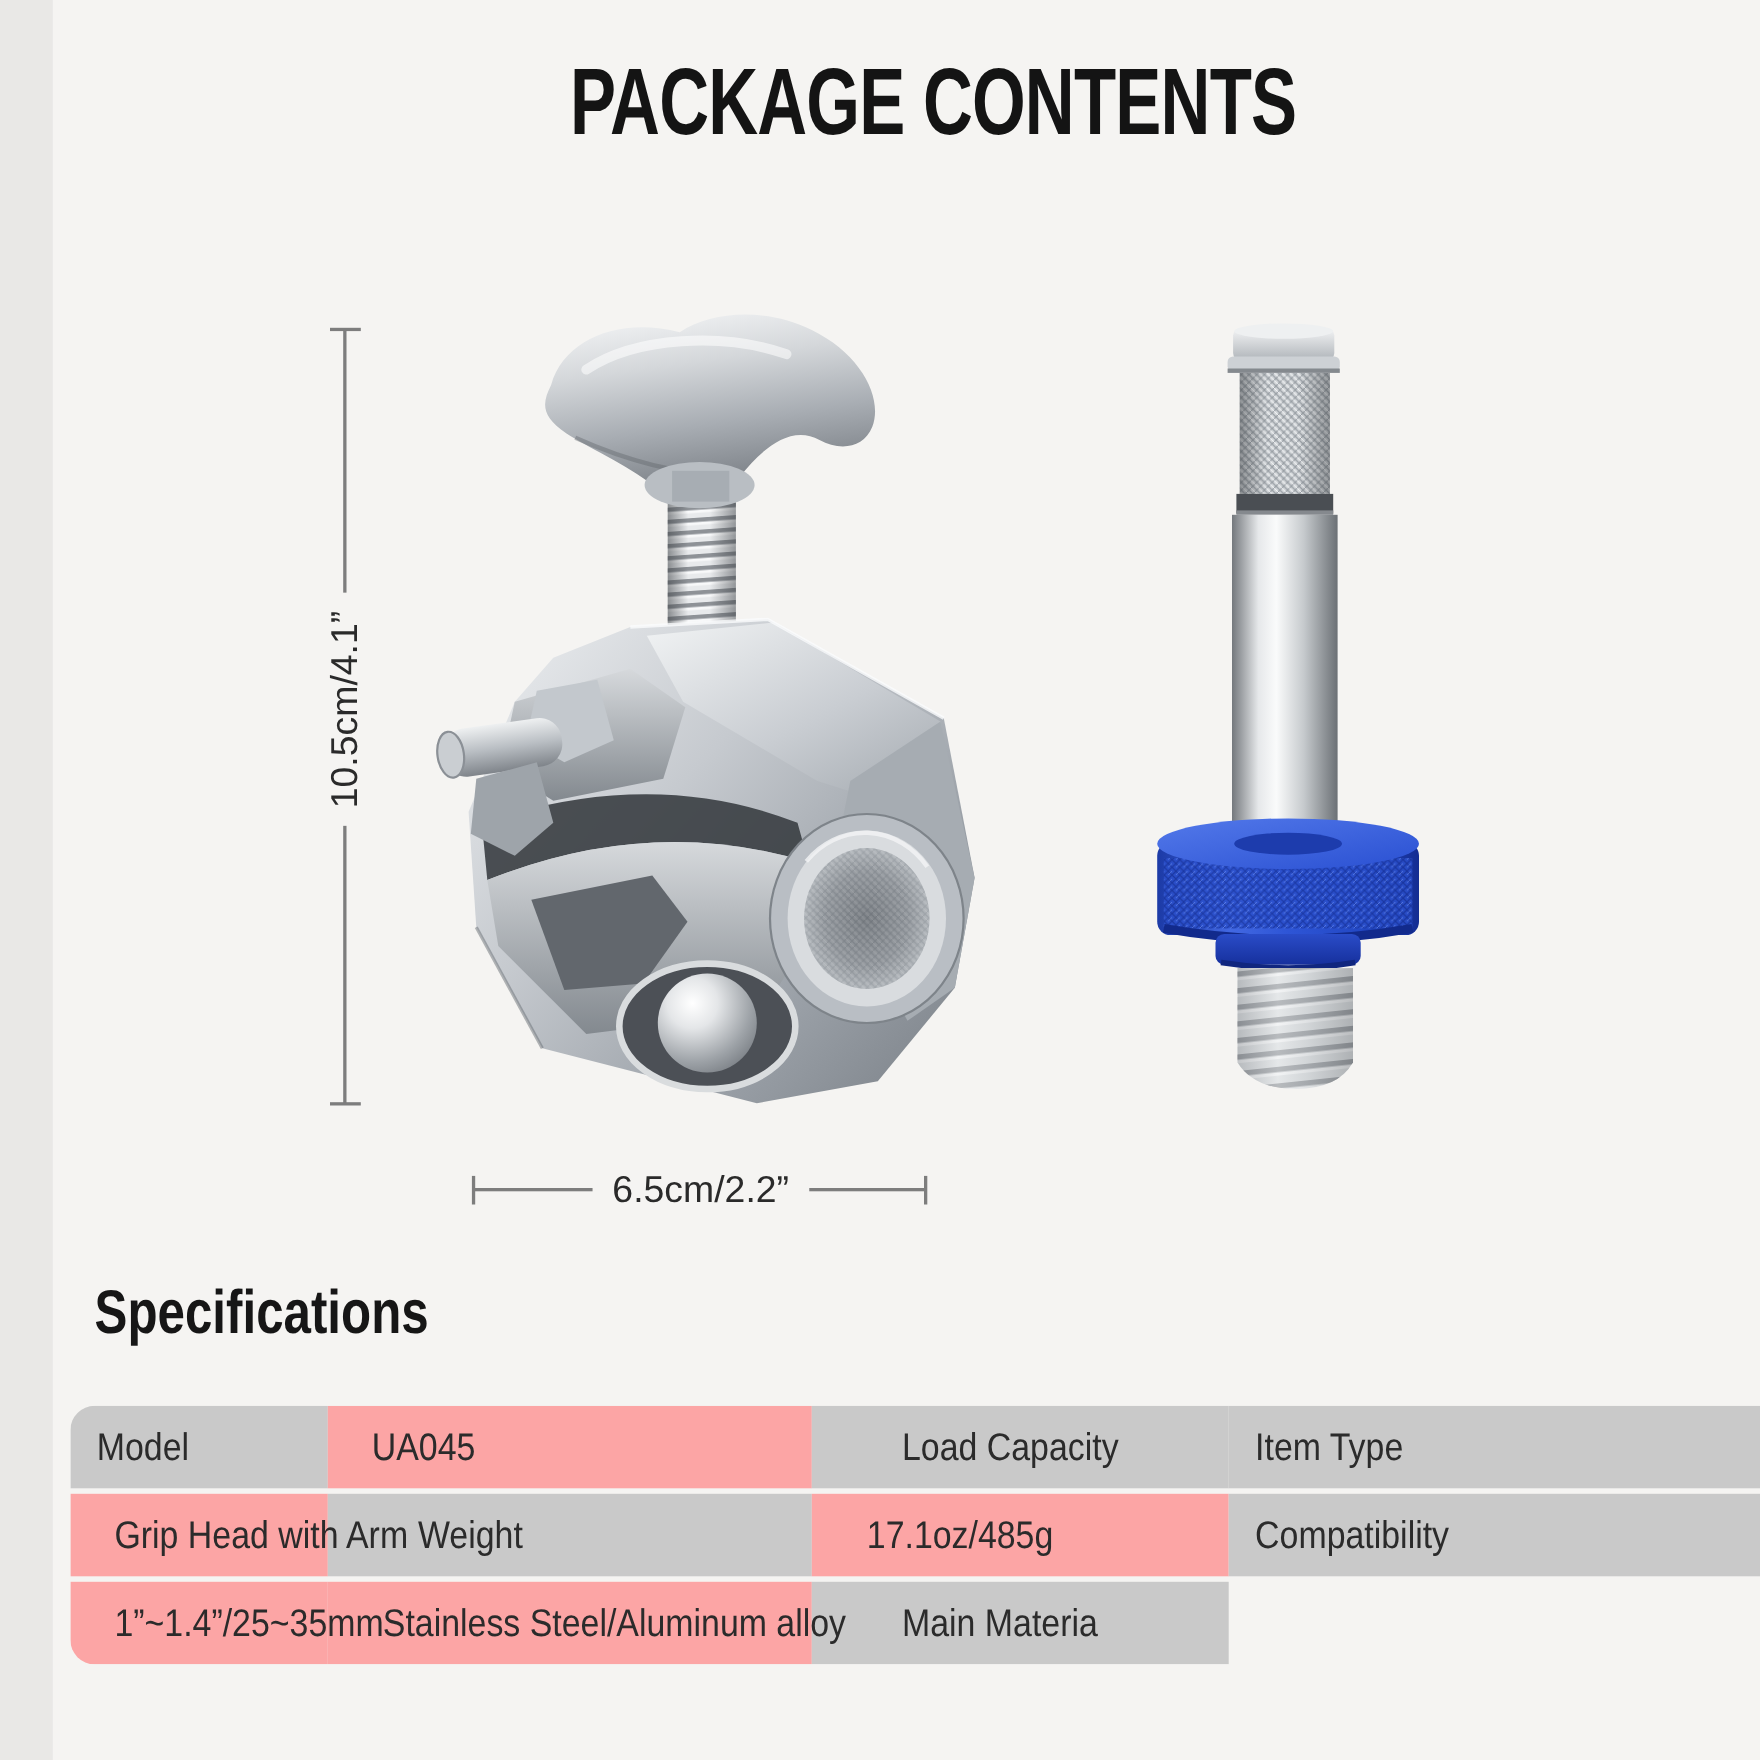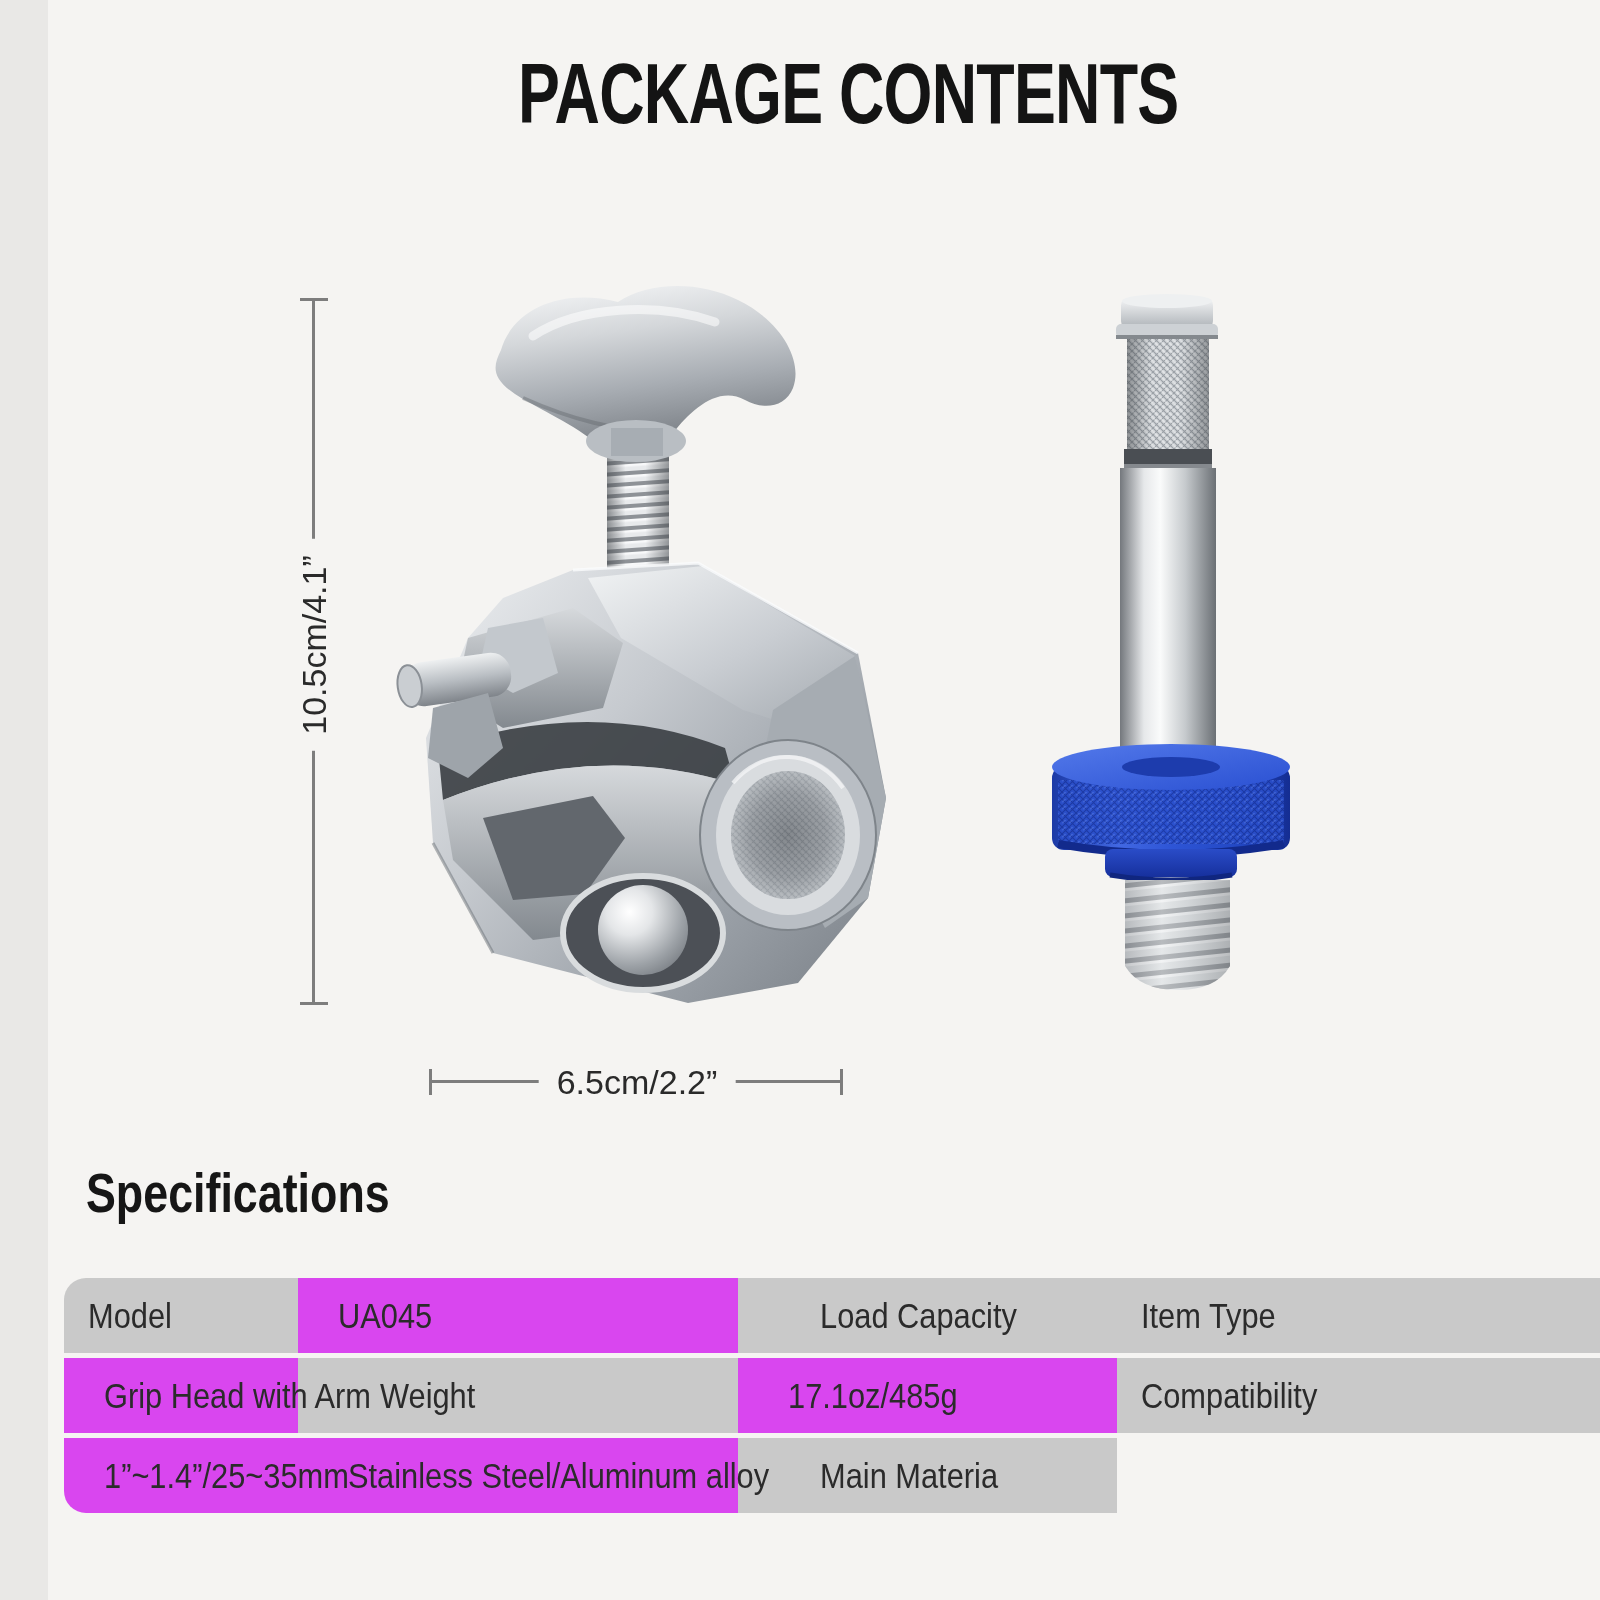--- a/index.html
+++ b/index.html
@@ -61,21 +61,21 @@
     position:absolute;left:16px;top:1278px;width:1568px;
     display:grid;
     grid-template-columns:234px 440px 379px 515px;
     grid-auto-rows:75px;
     row-gap:5px;column-gap:0;
     border-radius:22px;overflow:hidden;
     font-size:35px;color:#2b2b2b;
   }
   .cell{display:flex;align-items:center;}
   .cell.lab{background:#c9c9c9;}
-  .cell.val{background:#d946ef;}
+  .cell.val{background:#fca5a5;}
   .p1{padding-left:24px;}
   .p2{padding-left:40px;}
   .p3{padding-left:82px;}
   .p4{padding-left:50px;}
   .cell .cl{transform:scaleX(0.88);}
 </style>
 </head>
 <body>
 
 <div class="page">

